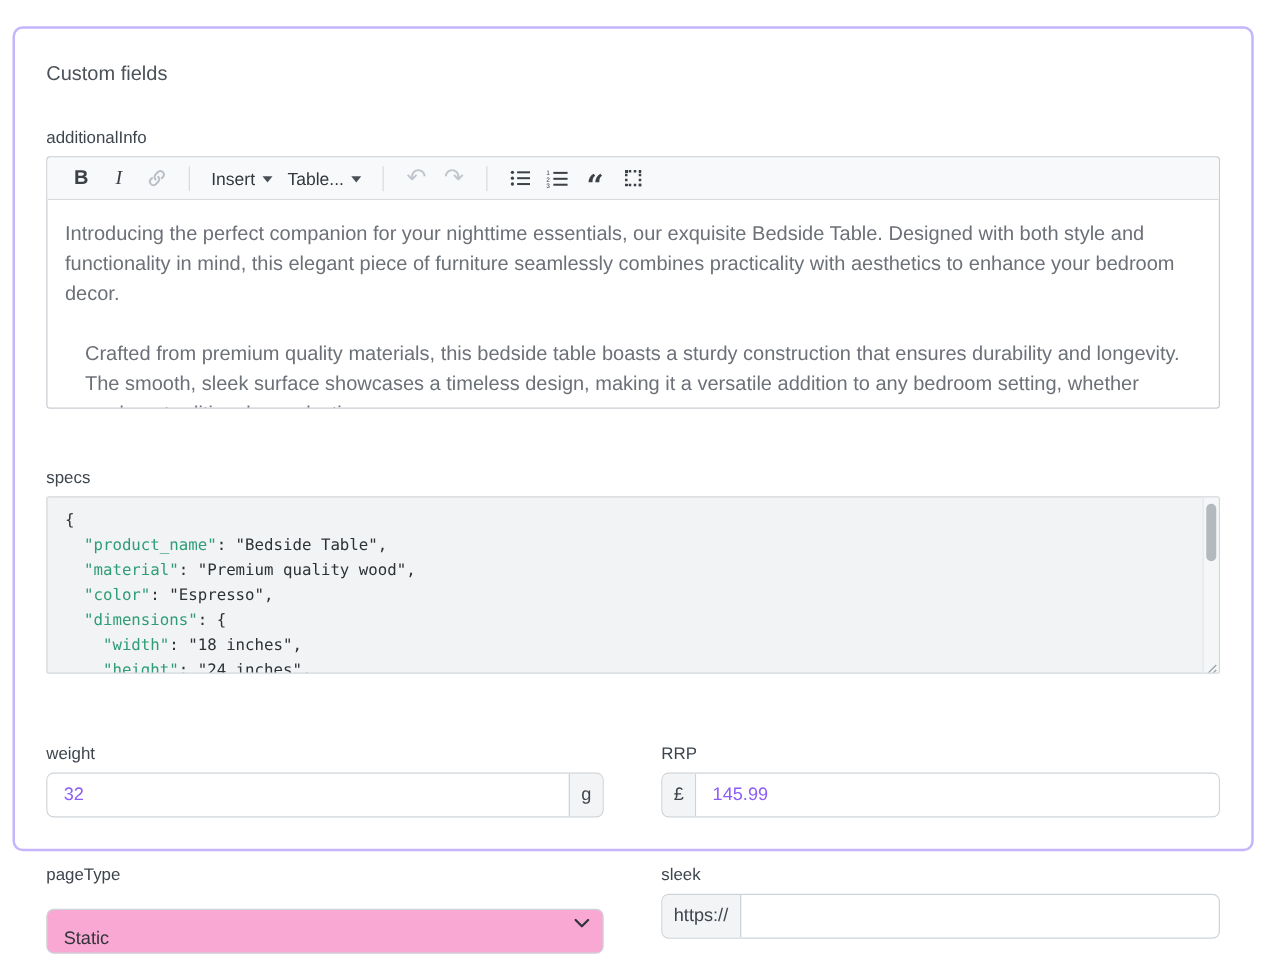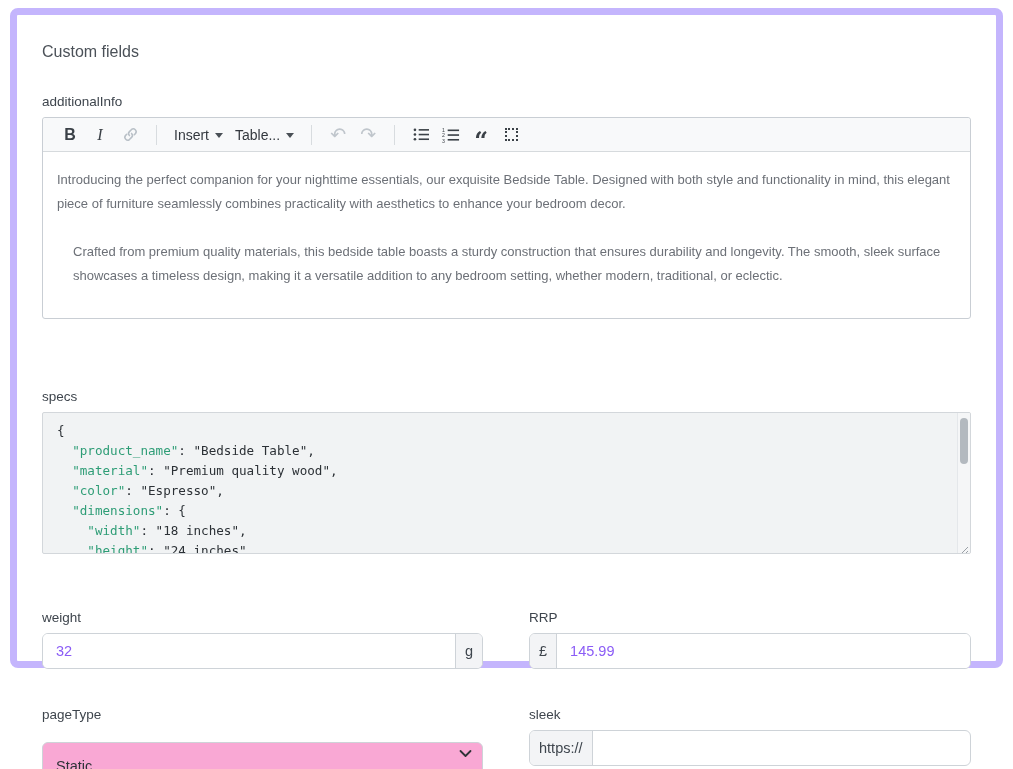--- a/index.html
+++ b/index.html
@@ -1,19 +1,19 @@
 <!DOCTYPE html>
 <html><head>
 <meta charset="utf-8">
 <style>
   * { margin:0; padding:0; box-sizing:border-box; }
   html,body { width:1013px; height:769px; background:#ffffff;
     font-family:"Liberation Sans", sans-serif; }
-  .card { position:absolute; left:10px; top:8px; width:993px; height:660px;
-    background:#fff; border:7px solid #c4b5fd; border-radius:8px; }
+  .card { position:absolute; left:10px; top:21px; width:993px; height:660px;
+    background:#fff; border:2px solid #c4b5fd; border-radius:8px; }
   .card-inner { padding:28px 25px 0 25px; }
   .card-title { font-size:16px; color:#4b5158; margin-bottom:33px; font-weight:400; }
   .field-label { font-size:13.5px; color:#3e454d; margin-bottom:8px; }
 
   
   .rte { border:1px solid #c9ced4; border-radius:3px; background:#fff; }
   .rte-toolbar { height:34px; background:#f8f9fa; border-bottom:1px solid #d6dadd;
     display:flex; align-items:center; padding:0 14px; gap:4px; border-radius:3px 3px 0 0; }
   .tb-btn { height:26px; min-width:26px; display:flex; align-items:center; justify-content:center;
     color:#3b4147; background:transparent; border:none; cursor:pointer; font-size:15px; padding:0 4px; }
@@ -22,25 +22,25 @@
   .tb-disabled { color:#b9c0c7; }
   .tb-sep { width:1px; height:20px; background:#d8dcdf; margin:0 9px; }
   .tb-drop { display:flex; align-items:center; gap:6px; font-size:14px; color:#33383e; }
   .caret { width:0; height:0; border-left:4px solid transparent; border-right:4px solid transparent;
     border-top:5px solid #4a5056; margin-top:1px; }
   .tb-arrow { font-size:19px; line-height:1; color:#c0c6cc; }
   .tb-quote { font-family:"DejaVu Serif", serif; font-weight:bold; font-size:24px; line-height:10px;
     padding-top:12px; }
   .tb-frame { width:13px; height:13px; border:2px dotted #3b4147; }
   .rte-content { padding:16px 14px 18px 14px; height:166px; overflow:hidden;
-    font-size:13px; line-height:24px; color:#6c7077; border-radius:0 0 3px 3px; }
+    font-size:16px; line-height:24px; color:#6c7077; border-radius:0 0 3px 3px; }
   .rte-content p + p { margin-top:24px;margin-left:16px; }
 
   
-  .specs-section { margin-top:70px; }
+  .specs-section { margin-top:47px; }
   .code-box { position:relative; height:142px; border:1px solid #d3d7db; border-radius:2px;
     background:#f1f3f4; overflow:hidden; padding:8px 26px 0 14px;
     font-family:"DejaVu Sans Mono", monospace; font-size:12.6px; line-height:20px; color:#2c3136; }
   .code-line { white-space:pre; }
   .json-key { color:#2e9d76; }
   .sb-track { position:absolute; top:0; right:0; bottom:0; width:13px;
     background:#f5f6f7; border-left:1px solid #e4e7ea; }
   .sb-thumb { position:absolute; top:5px; right:2px; width:8px; height:46px;
     background:#b3b9bf; border-radius:4px; }
   .resize-grip { position:absolute; right:1px; bottom:1px; width:11px; height:11px; }

